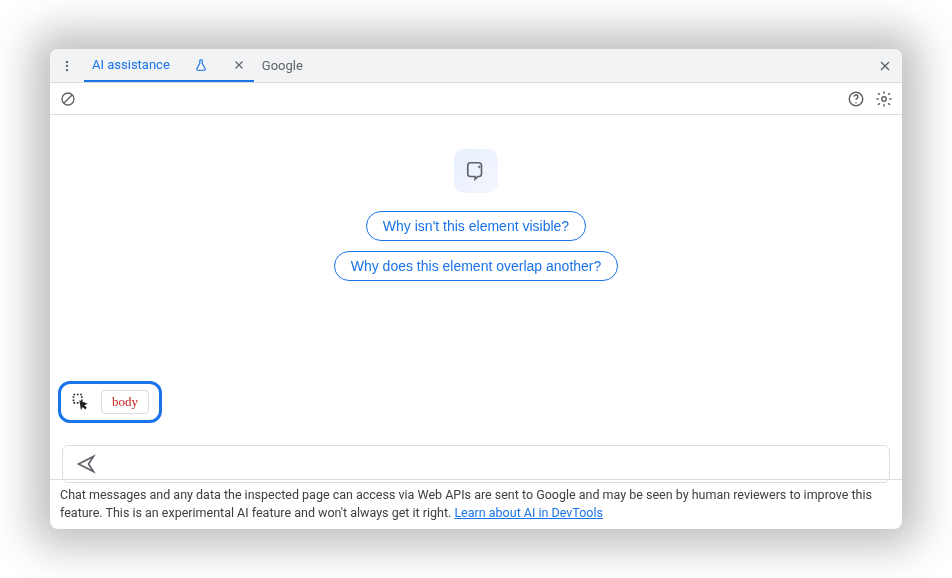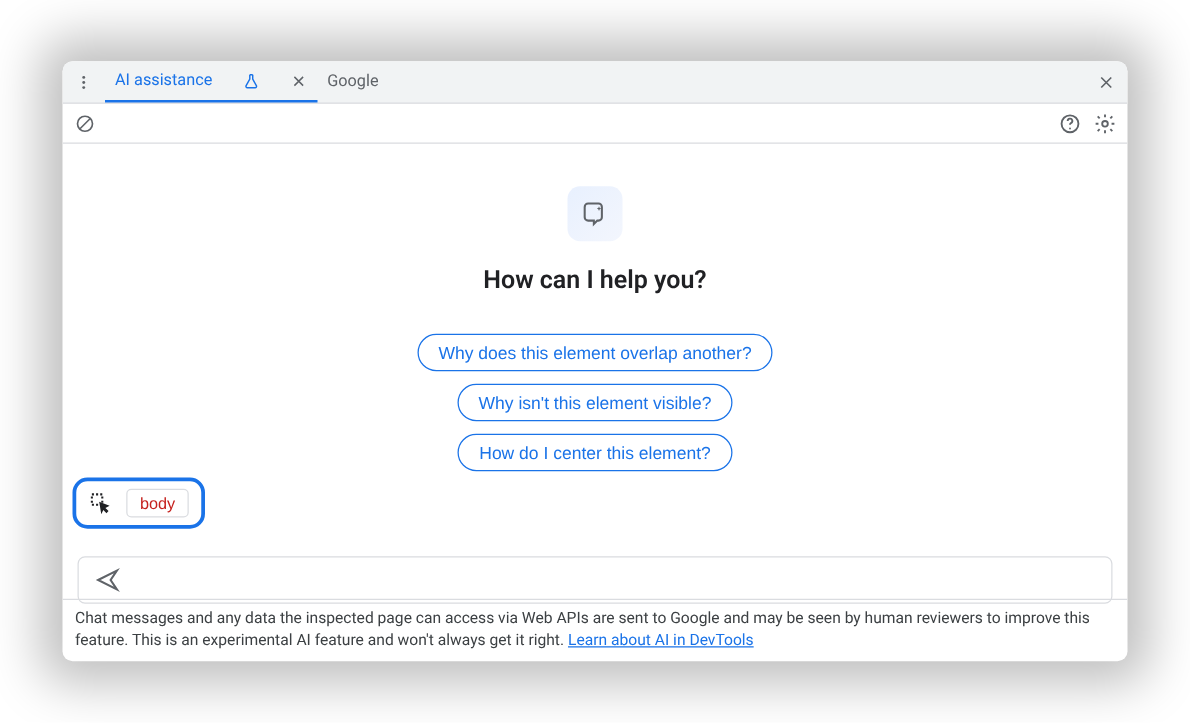--- a/index.html
+++ b/index.html
@@ -150,21 +150,21 @@
       background: #fff;
     }
     .inspect-icon {
       width: 20px; height: 20px;
       color: #202124;
     }
     .element-tag {
       border: 1px solid #dadce0;
       border-radius: 4px;
       padding: 3px 10px;
-      font-family: Liberation Sans, sans-serif;
+      font-family: Liberation Serif, serif;
       font-size: 13px;
       color: #c5221f;
       background: #fff;
     }
     .input-row {
       position: absolute;
       left: 0; right: 0; bottom: 46px;
       padding: 0 12px;
     }
     .input-wrap {
@@ -263,25 +263,23 @@
     </div>
   </div>
 
   <div class="main">
     <div class="sparkle-box">
       <svg width="22" height="22" viewBox="0 0 24 24">
           <path fill="none" stroke="currentColor" stroke-width="1.8" d="M6 3h9a3 3 0 0 1 3 3v9a3 3 0 0 1-3 3h-1l-3 3v-3H6a3 3 0 0 1-3-3V6a3 3 0 0 1 3-3z"></path>
           <path fill="currentColor" d="M15.5 5.5l.6 1.4 1.4.6-1.4.6-.6 1.4-.6-1.4-1.4-.6 1.4-.6z"></path>
         </svg>
     </div>
-    <div class="heading">How can I help you?</div>
     <div class="suggestions">
+      <button class="chip">Why isn't this element visible?</button>
       <button class="chip">Why does this element overlap another?</button>
-      <button class="chip">Why isn't this element visible?</button>
-      <button class="chip">How do I center this element?</button>
     </div>
 
     <div class="selector-row">
       <div class="highlight-box">
         <svg class="inspect-icon" viewBox="0 0 24 24">
           <rect x="3" y="3" width="10" height="10" fill="none" stroke="currentColor" stroke-width="2" stroke-dasharray="2 2"></rect>
           <path fill="currentColor" d="M10 10l10 4-4 2 3 3-2 2-3-3-2 4z"></path>
         </svg>
         <div class="element-tag">body</div>
       </div>

